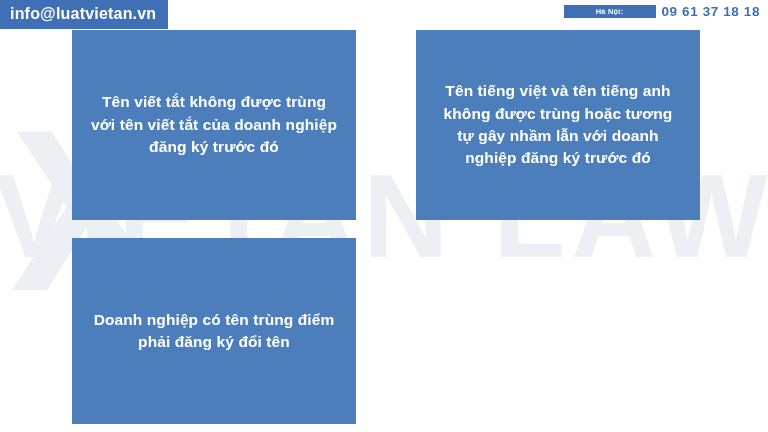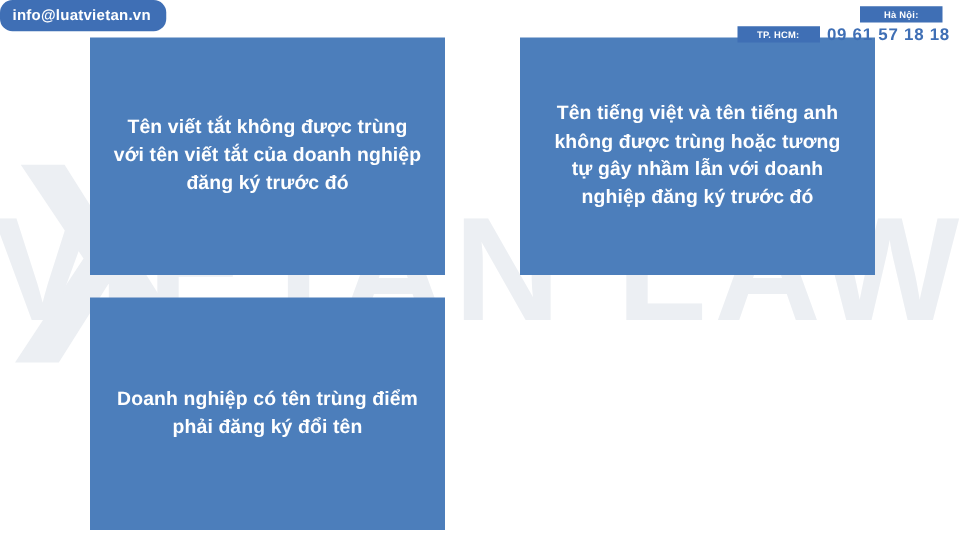--- a/index.html
+++ b/index.html
@@ -45,26 +45,25 @@
     line-height: 1;
   }
 
   
   .email-badge {
     position: absolute;
     left: 0;
     top: 0;
     background: #3f6fb5;
     color: #ffffff;
-    font-size: 12px;
+    font-size: 16px;
     font-weight: 600;
     padding: 5px 12px 6px 10px;
     z-index: 5;
     letter-spacing: .2px;
-    border-radius: 10px;
   }
 
   .contact-block {
     position: absolute;
     right: 8px;
     top: 5px;
     display: flex;
     flex-direction: column;
     gap: 3px;
     z-index: 5;
@@ -72,21 +71,21 @@
   .contact-row {
     display: flex;
     align-items: center;
     justify-content: flex-end;
   }
   .contact-label {
     background: #3f6fb5;
     color: #ffffff;
     font-size: 7.5px;
     font-weight: 700;
-    padding: 2px 9px;
+    padding: 2px 22px;
     margin-right: 6px;
     min-width: 48px;
     text-align: center;
     line-height: 1.2;
     letter-spacing: .2px;
   }
   .contact-number {
     color: #3f6fb5;
     font-size: 13.5px;
     font-weight: 700;
@@ -133,24 +132,21 @@
 <div class="watermark">
   <div class="wm-x">X</div>
   <div class="wm-text">VIETAN LAW</div>
 </div>
 
 <div class="email-badge">info@luatvietan.vn</div>
 
 <div class="contact-block">
   <div class="contact-row">
     <span class="contact-label">Hà Nội:</span>
-  </div>
-  <div class="contact-row">
-    <span class="contact-label">TP. HCM:</span>
-    <span class="contact-number">09 61 57 18 18</span>
+    <span class="contact-number">09 61 37 18 18</span>
   </div>
 </div>
 
 <div class="grid">
   <div class="card">
     <p>Tên viết tắt không được trùng với tên viết tắt của doanh nghiệp đăng ký trước đó</p>
   </div>
   <div class="card">
     <p>Tên tiếng việt và tên tiếng anh không được trùng hoặc tương tự gây nhầm lẫn với doanh nghiệp đăng ký trước đó</p>
   </div>

